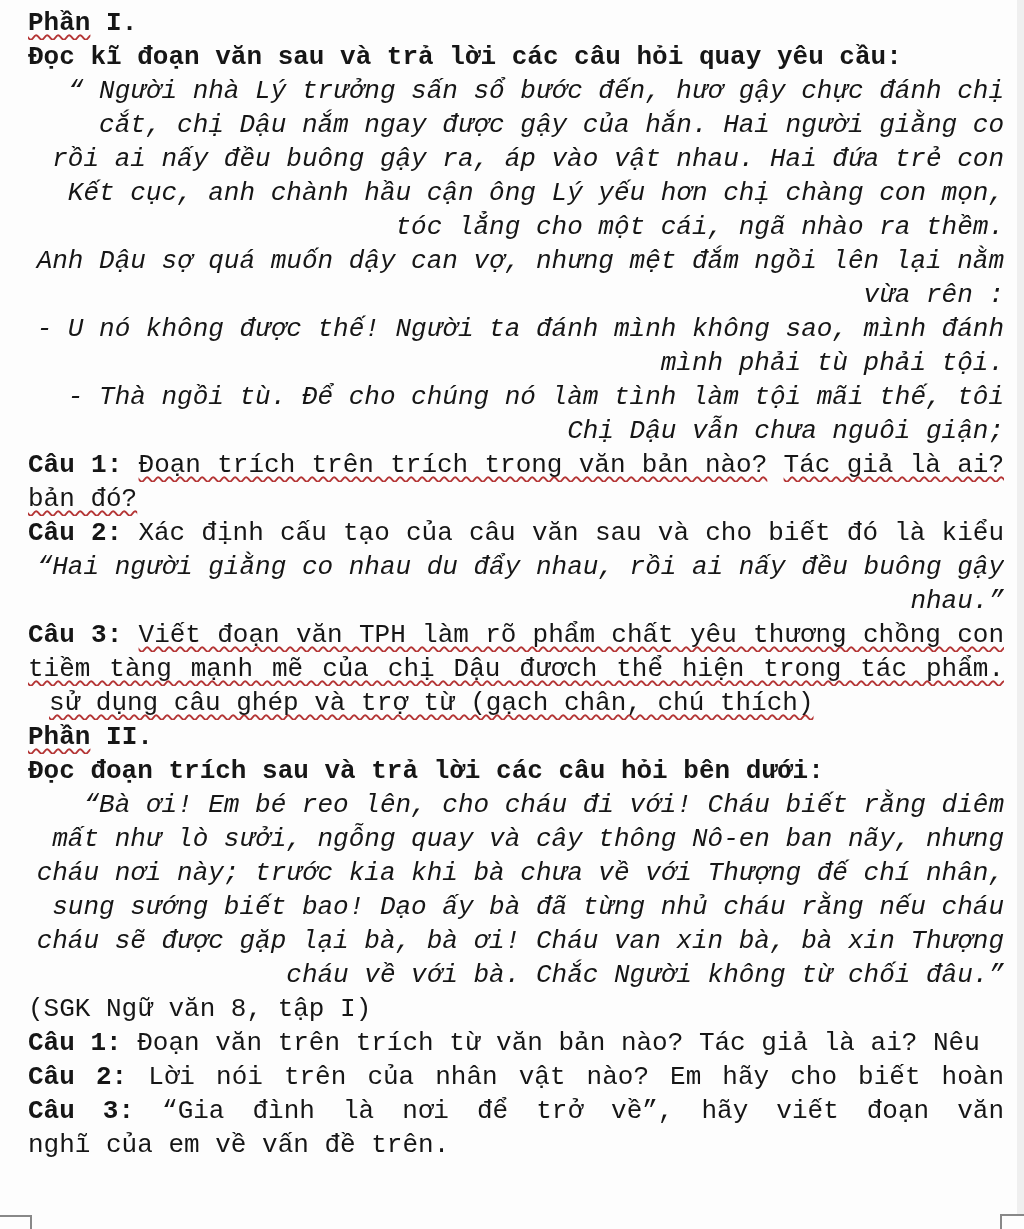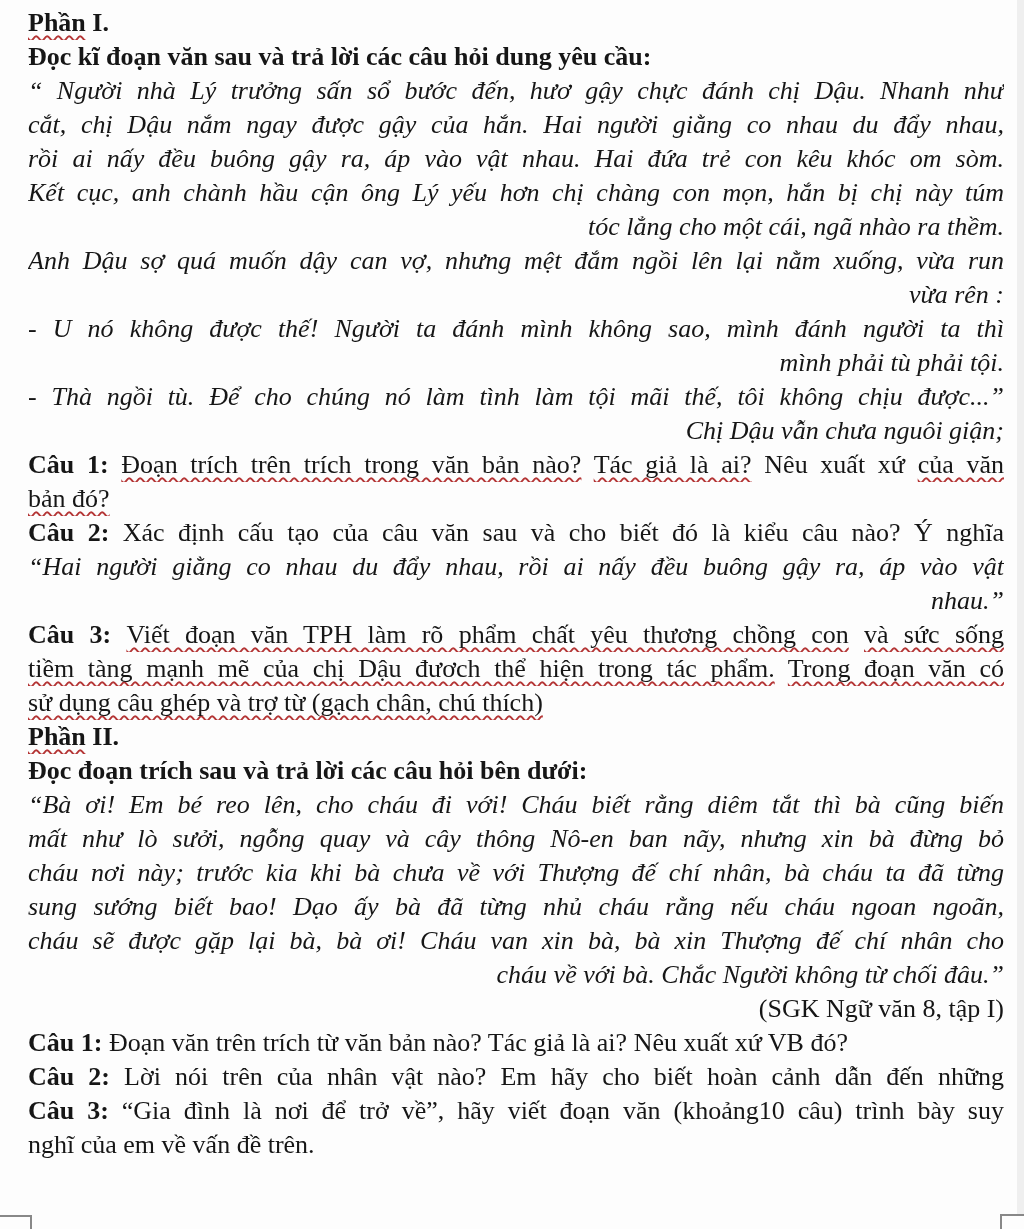--- a/index.html
+++ b/index.html
@@ -7,21 +7,21 @@
     padding: 0;
     width: 1024px;
     height: 1229px;
     overflow: hidden;
     background: #fdfdfd;
   }
   .page {
     position: relative;
     width: 1024px;
     height: 1229px;
-    font-family: Liberation Serif, serif;
+    font-family: Liberation Mono, monospace;
     color: #161616;
     background: #fdfdfd;
   }
   .doc-body {
     position: absolute;
     left: 28px;
     top: 6px;
     width: 976px;
   }
   .line {
@@ -29,21 +29,21 @@
     line-height: 34px;
     font-size: 26px;
     overflow: hidden;
     white-space: normal;
   }
   .line.fill {
     text-align: justify;
     text-align-last: justify;
   }
   .line.center {
-    text-align: right;
+    text-align: left;
   }
   .line.italic, .seg.italic { font-style: italic; text-align: right; }
   .seg.bold { font-weight: bold; }
   .seg.squiggle {
     text-decoration-line: underline;
     text-decoration-style: wavy;
     text-decoration-thickness: 2px;
     text-underline-offset: 4px;
     text-decoration-skip-ink: none;
   }
@@ -72,40 +72,40 @@
     width: 32px;
     height: 22px;
   }
 </style>
 </head>
 <body>
 
 <div class="page">
   <div class="doc-body">
       <div class="line"><span class="seg bold squiggle" style="text-decoration-color: rgb(180, 53, 53);">Phần</span><span class="seg bold"> I.</span></div>
-      <div class="line"><span class="seg bold">Đọc kĩ đoạn văn sau và trả lời các câu hỏi dung yêu cầu:</span></div>
+      <div class="line"><span class="seg bold">Đọc kĩ đoạn văn sau và trả lời các câu hỏi quay yêu cầu:</span></div>
       <div class="line fill italic"><span class="seg">“ Người nhà Lý trưởng sấn sổ bước đến, hươ gậy chực đánh chị Dậu. Nhanh như</span></div>
       <div class="line fill italic"><span class="seg">cắt, chị Dậu nắm ngay được gậy của hắn. Hai người giằng co nhau du đẩy nhau,</span></div>
       <div class="line fill italic"><span class="seg">rồi ai nấy đều buông gậy ra, áp vào vật nhau. Hai đứa trẻ con kêu khóc om sòm.</span></div>
       <div class="line fill italic"><span class="seg">Kết cục, anh chành hầu cận ông Lý yếu hơn chị chàng con mọn, hắn bị chị này túm</span></div>
       <div class="line italic"><span class="seg">tóc lẳng cho một cái, ngã nhào ra thềm.</span></div>
       <div class="line fill italic"><span class="seg">Anh Dậu sợ quá muốn dậy can vợ, nhưng mệt đắm ngồi lên lại nằm xuống, vừa run</span></div>
       <div class="line italic"><span class="seg">vừa rên :</span></div>
       <div class="line fill italic"><span class="seg">- U nó không được thế! Người ta đánh mình không sao, mình đánh người ta thì</span></div>
       <div class="line italic"><span class="seg">mình phải tù phải tội.</span></div>
       <div class="line fill italic"><span class="seg">- Thà ngồi tù. Để cho chúng nó làm tình làm tội mãi thế, tôi không chịu được...”</span></div>
       <div class="line italic"><span class="seg">Chị Dậu vẫn chưa nguôi giận;</span></div>
       <div class="line fill"><span class="seg bold">Câu 1: </span><span class="seg squiggle" style="text-decoration-color: rgb(180, 53, 53);">Đoạn trích trên trích trong văn bản nào?</span><span class="seg"> </span><span class="seg squiggle" style="text-decoration-color: rgb(180, 53, 53);">Tác giả là ai?</span><span class="seg"> Nêu xuất xứ </span><span class="seg squiggle" style="text-decoration-color: rgb(180, 53, 53);">của văn</span></div>
       <div class="line"><span class="seg squiggle" style="text-decoration-color: rgb(180, 53, 53);">bản đó?</span></div>
       <div class="line fill"><span class="seg bold">Câu 2: </span><span class="seg"> Xác định cấu tạo của câu văn sau và cho biết đó là kiểu câu nào? Ý nghĩa</span></div>
       <div class="line fill italic"><span class="seg"> “Hai người giằng co nhau du đẩy nhau, rồi ai nấy đều buông gậy ra, áp vào vật</span></div>
       <div class="line italic"><span class="seg">nhau.”</span></div>
       <div class="line fill"><span class="seg bold">Câu 3: </span><span class="seg"> </span><span class="seg squiggle" style="text-decoration-color: rgb(180, 53, 53);">Viết đoạn văn TPH làm rõ phẩm chất yêu thương chồng con</span><span class="seg"> </span><span class="seg squiggle" style="text-decoration-color: rgb(180, 53, 53);">và sức sống</span></div>
       <div class="line fill"><span class="seg squiggle" style="text-decoration-color: rgb(180, 53, 53);">tiềm tàng mạnh mẽ của chị Dậu đươch thể hiện trong tác phẩm.</span><span class="seg"> </span><span class="seg squiggle" style="text-decoration-color: rgb(180, 53, 53);">Trong đoạn văn có</span></div>
-      <div class="line"><span class="seg squiggle" style="text-decoration-color: rgb(180, 53, 53);">sử dụng câu ghép và trợ từ (gạch chân, chú thích)</span></div>
+      <div class="line"><span class="seg squiggle" style="text-decoration-color: rgb(180, 53, 53); margin-left: 21px;">sử dụng câu ghép và trợ từ (gạch chân, chú thích)</span></div>
       <div class="line"><span class="seg bold squiggle" style="text-decoration-color: rgb(180, 53, 53);">Phần</span><span class="seg bold"> II.</span></div>
       <div class="line"><span class="seg bold">Đọc đoạn trích sau và trả lời các câu hỏi bên dưới:</span></div>
       <div class="line fill italic"><span class="seg">“Bà ơi! Em bé reo lên, cho cháu đi với! Cháu biết rằng diêm tắt thì bà cũng biến</span></div>
       <div class="line fill italic"><span class="seg">mất như lò sưởi, ngỗng quay và cây thông Nô-en ban nãy, nhưng xin bà đừng bỏ</span></div>
       <div class="line fill italic"><span class="seg">cháu nơi này; trước kia khi bà chưa về với Thượng đế chí nhân, bà cháu ta đã từng</span></div>
       <div class="line fill italic"><span class="seg">sung sướng biết bao! Dạo ấy bà đã từng nhủ cháu rằng nếu cháu ngoan ngoãn,</span></div>
       <div class="line fill italic"><span class="seg">cháu sẽ được gặp lại bà, bà ơi! Cháu van xin bà, bà xin Thượng đế chí nhân cho</span></div>
       <div class="line italic"><span class="seg">cháu về với bà. Chắc Người không từ chối đâu.”</span></div>
       <div class="line center"><span class="seg">(SGK Ngữ văn 8, tập I)</span></div>
       <div class="line"><span class="seg bold">Câu 1: </span><span class="seg">Đoạn văn trên trích từ văn bản nào? Tác giả là ai? Nêu xuất xứ VB đó?</span></div>

